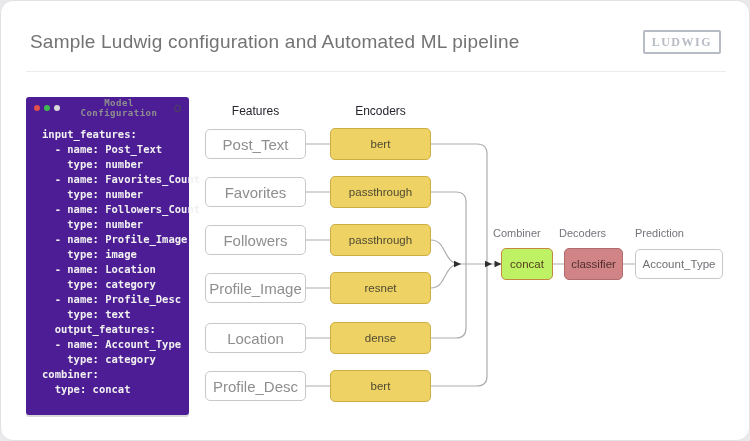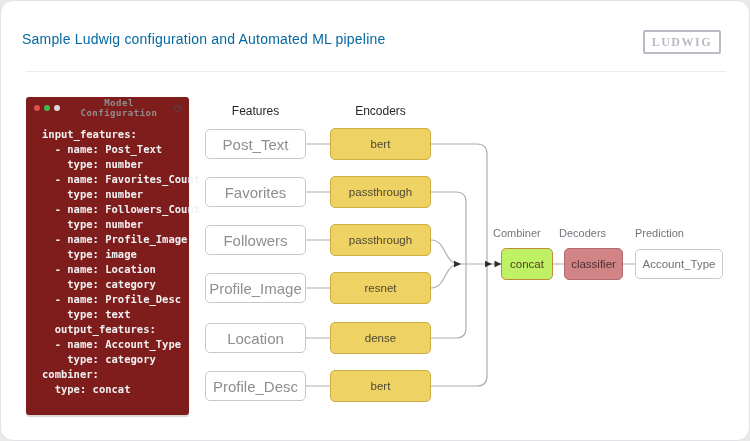--- a/index.html
+++ b/index.html
@@ -1,24 +1,24 @@
 <!DOCTYPE html>
 <html><head>
 <meta charset="utf-8">
 <style>
   html,body{margin:0;padding:0;background:#e9e9eb;font-family:"Liberation Sans",sans-serif;}
   .stage{position:relative;width:750px;height:441px;background:#ffffff;border-radius:13px;
          border:1px solid #e2e2e4;box-sizing:border-box;overflow:hidden;}
   
-  .page-title{position:absolute;left:21px;top:30px;font-size:14px;font-weight:500;color:#0369a1;letter-spacing:.2px;}
+  .page-title{position:absolute;left:29px;top:30px;font-size:19px;font-weight:500;color:#737373;letter-spacing:.2px;}
   .logo{position:absolute;right:28px;top:29px;border:2px solid #b7bbc4;color:#b7bbc4;border-radius:2px;
         padding:3px 7px 2px;font-family:Liberation Serif, serif;font-weight:bold;font-size:12px;letter-spacing:1.5px;}
   .divider{position:absolute;left:25px;top:70px;width:700px;height:1px;background:#ececee;}
   
-  .terminal{position:absolute;left:25px;top:96px;width:163px;height:318px;background:#7f1d1d;border-radius:3px;
+  .terminal{position:absolute;left:25px;top:96px;width:163px;height:318px;background:#4c1d95;border-radius:3px;
             box-shadow:0 2px 0 rgba(0,0,0,.15);box-sizing:border-box;}
   .tbar{display:flex;align-items:center;height:22px;padding:0 8px;}
   .dot{width:6px;height:6px;border-radius:50%;margin-right:4px;}
   .dot.red{background:#e0504a}.dot.green{background:#3fb950}.dot.white{background:#d9d9d9}
   .tbar-title{flex:1;text-align:center;font-family:"DejaVu Sans Mono",monospace;font-weight:bold;font-size:9px;
               color:#8f8f8f;letter-spacing:.5px;}
   .tbar-gear{width:7px;height:7px;border-radius:50%;border:1px solid #4c4c4c;box-sizing:border-box;}
   .code{padding:8px 4px 0 16px;}
   .code div{white-space:pre;font-family:"DejaVu Sans Mono",monospace;font-weight:bold;font-size:10.5px;
             line-height:15px;color:#f1f1f1;}

